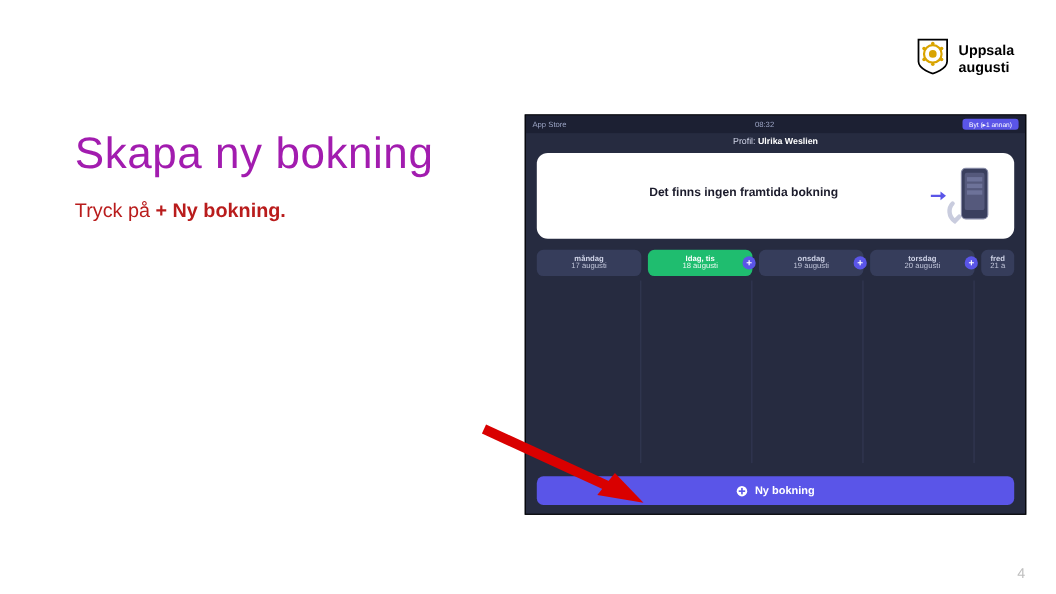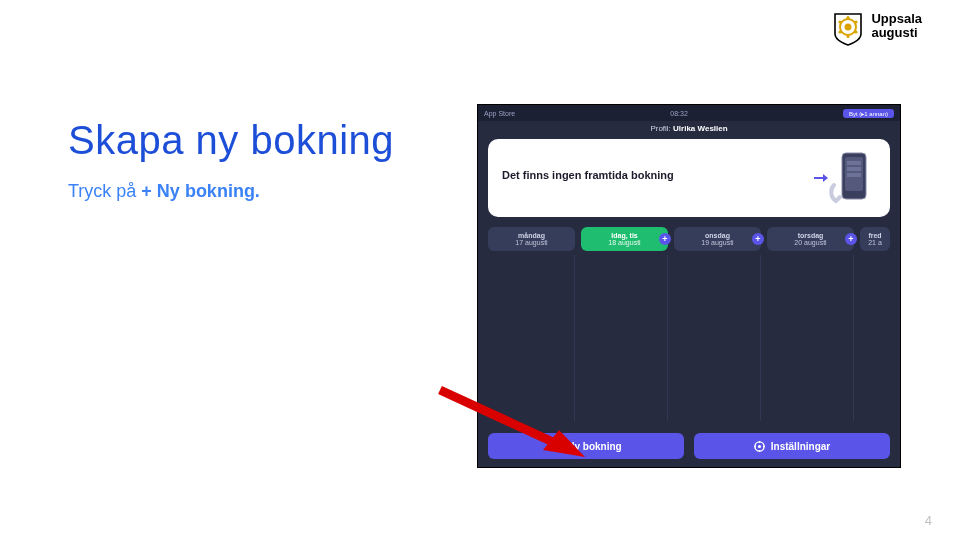--- a/index.html
+++ b/index.html
@@ -1,42 +1,42 @@
 <!DOCTYPE html>
 <html><head>
 <meta charset="utf-8">
 <style>
   * { box-sizing: border-box; margin: 0; padding: 0; }
   html, body { width: 960px; height: 540px; font-family: "Segoe UI", Arial, sans-serif; background: #fff; position: relative; }
 
   
-  .logo-wrap { position: absolute; top: 12px; right: 38px; display: flex; align-items: flex-start; gap: 8px; }
+  .logo-wrap { position: absolute; top: 34px; right: 38px; display: flex; align-items: flex-end; gap: 8px; }
   .logo-shield { width: 30px; height: 34px; }
   .logo-text { font-size: 13px; font-weight: 700; line-height: 1.1; color: #000; }
   .logo-text span { display: block; }
 
   
   .left-col { position: absolute; top: 118px; left: 68px; width: 380px; }
-  .slide-title { font-size: 40px; font-weight: 400; color: #1d4ed8; letter-spacing: 0.5px; margin-bottom: 18px; }
-  .slide-body { font-size: 18px; color: #3b82f6; }
+  .slide-title { font-size: 40px; font-weight: 400; color: #a21caf; letter-spacing: 0.5px; margin-bottom: 18px; }
+  .slide-body { font-size: 18px; color: #b91c1c; }
   .slide-body b { font-weight: 700; }
 
   
-  .device { position: absolute; top: 104px; left: 477px; width: 424px; height: 364px; background: #262b40; border: 1px solid #000; overflow: hidden; }
+  .device { position: absolute; top: 104px; left: 477px; width: 456px; height: 364px; background: #262b40; border: 1px solid #000; overflow: hidden; }
   .statusbar { height: 16px; background: #1c2033; display:flex; align-items:center; justify-content:space-between; padding:0 6px; }
   .statusbar .seg { color:#9aa3c3; font-size:7px; }
   .statusbar .pill { background:#5a55e8; color:#fff; font-size:6px; padding:1px 6px; border-radius:3px; }
 
   .profile-bar { text-align:center; color:#cfd3e6; font-size:8px; padding:3px 0 2px; }
   .profile-bar b { color:#fff; }
 
   
   .card { margin: 4px 10px 10px; background:#fff; border-radius:10px; padding:12px 14px; display:flex; align-items:center; gap:10px; }
   .card-text { flex:1; }
-  .card-title { font-size:11px; font-weight:700; color:#1b1b2b; text-align:left; margin-bottom:6px; }
+  .card-title { font-size:11px; font-weight:700; color:#1b1b2b; text-align:center; margin-bottom:6px; }
   .card-sub { font-size:8px; color:#333; }
   .card-sub .link { color:#5a55e8; font-weight:700; }
   .phone-illustration { width:48px; height:54px; position:relative; }
   .phone-illustration .arrow { position:absolute; left:-14px; top:22px; width:14px; height:10px; }
 
   
   .days { display:flex; gap:6px; padding: 0 10px; }
   .day { flex:1; min-width:54px; background:#363d5b; border-radius:6px; padding:5px 4px; text-align:center; color:#cfd3e6; position:relative; }
   .day .dow { font-size:7px; font-weight:700; }
   .day .date { font-size:7px; opacity:.9; }
@@ -153,33 +153,20 @@
 
   <div class="bottom-bar">
     <div class="bbtn">
       <svg class="icon" viewBox="0 0 12 12">
           <circle cx="6" cy="6" r="5.2" fill="#fff"></circle>
           <rect x="5.2" y="2.8" width="1.6" height="6.4" fill="#5a55e8"></rect>
           <rect x="2.8" y="5.2" width="6.4" height="1.6" fill="#5a55e8"></rect>
         </svg>
       <span>Ny bokning</span>
     </div>
-    <div class="bbtn">
-      <svg class="icon" viewBox="0 0 12 12">
-          <circle cx="6" cy="6" r="5" fill="none" stroke="#fff" stroke-width="1.5"></circle>
-          <circle cx="6" cy="6" r="1.7" fill="#fff"></circle>
-          <g stroke="#fff" stroke-width="1.5">
-            <line x1="6" y1="0" x2="6" y2="2"></line>
-            <line x1="6" y1="10" x2="6" y2="12"></line>
-            <line x1="0" y1="6" x2="2" y2="6"></line>
-            <line x1="10" y1="6" x2="12" y2="6"></line>
-          </g>
-        </svg>
-      <span>Inställningar</span>
-    </div>
   </div>
 </div>
 
 <svg class="red-arrow" viewBox="0 0 155 75">
   <line x1="5" y1="5" x2="120" y2="58" stroke="#d90000" stroke-width="9"></line>
   <polygon points="150,72 108,65 124,45" fill="#d90000"></polygon>
 </svg>
 
 <div class="pagenum">4</div>
 

